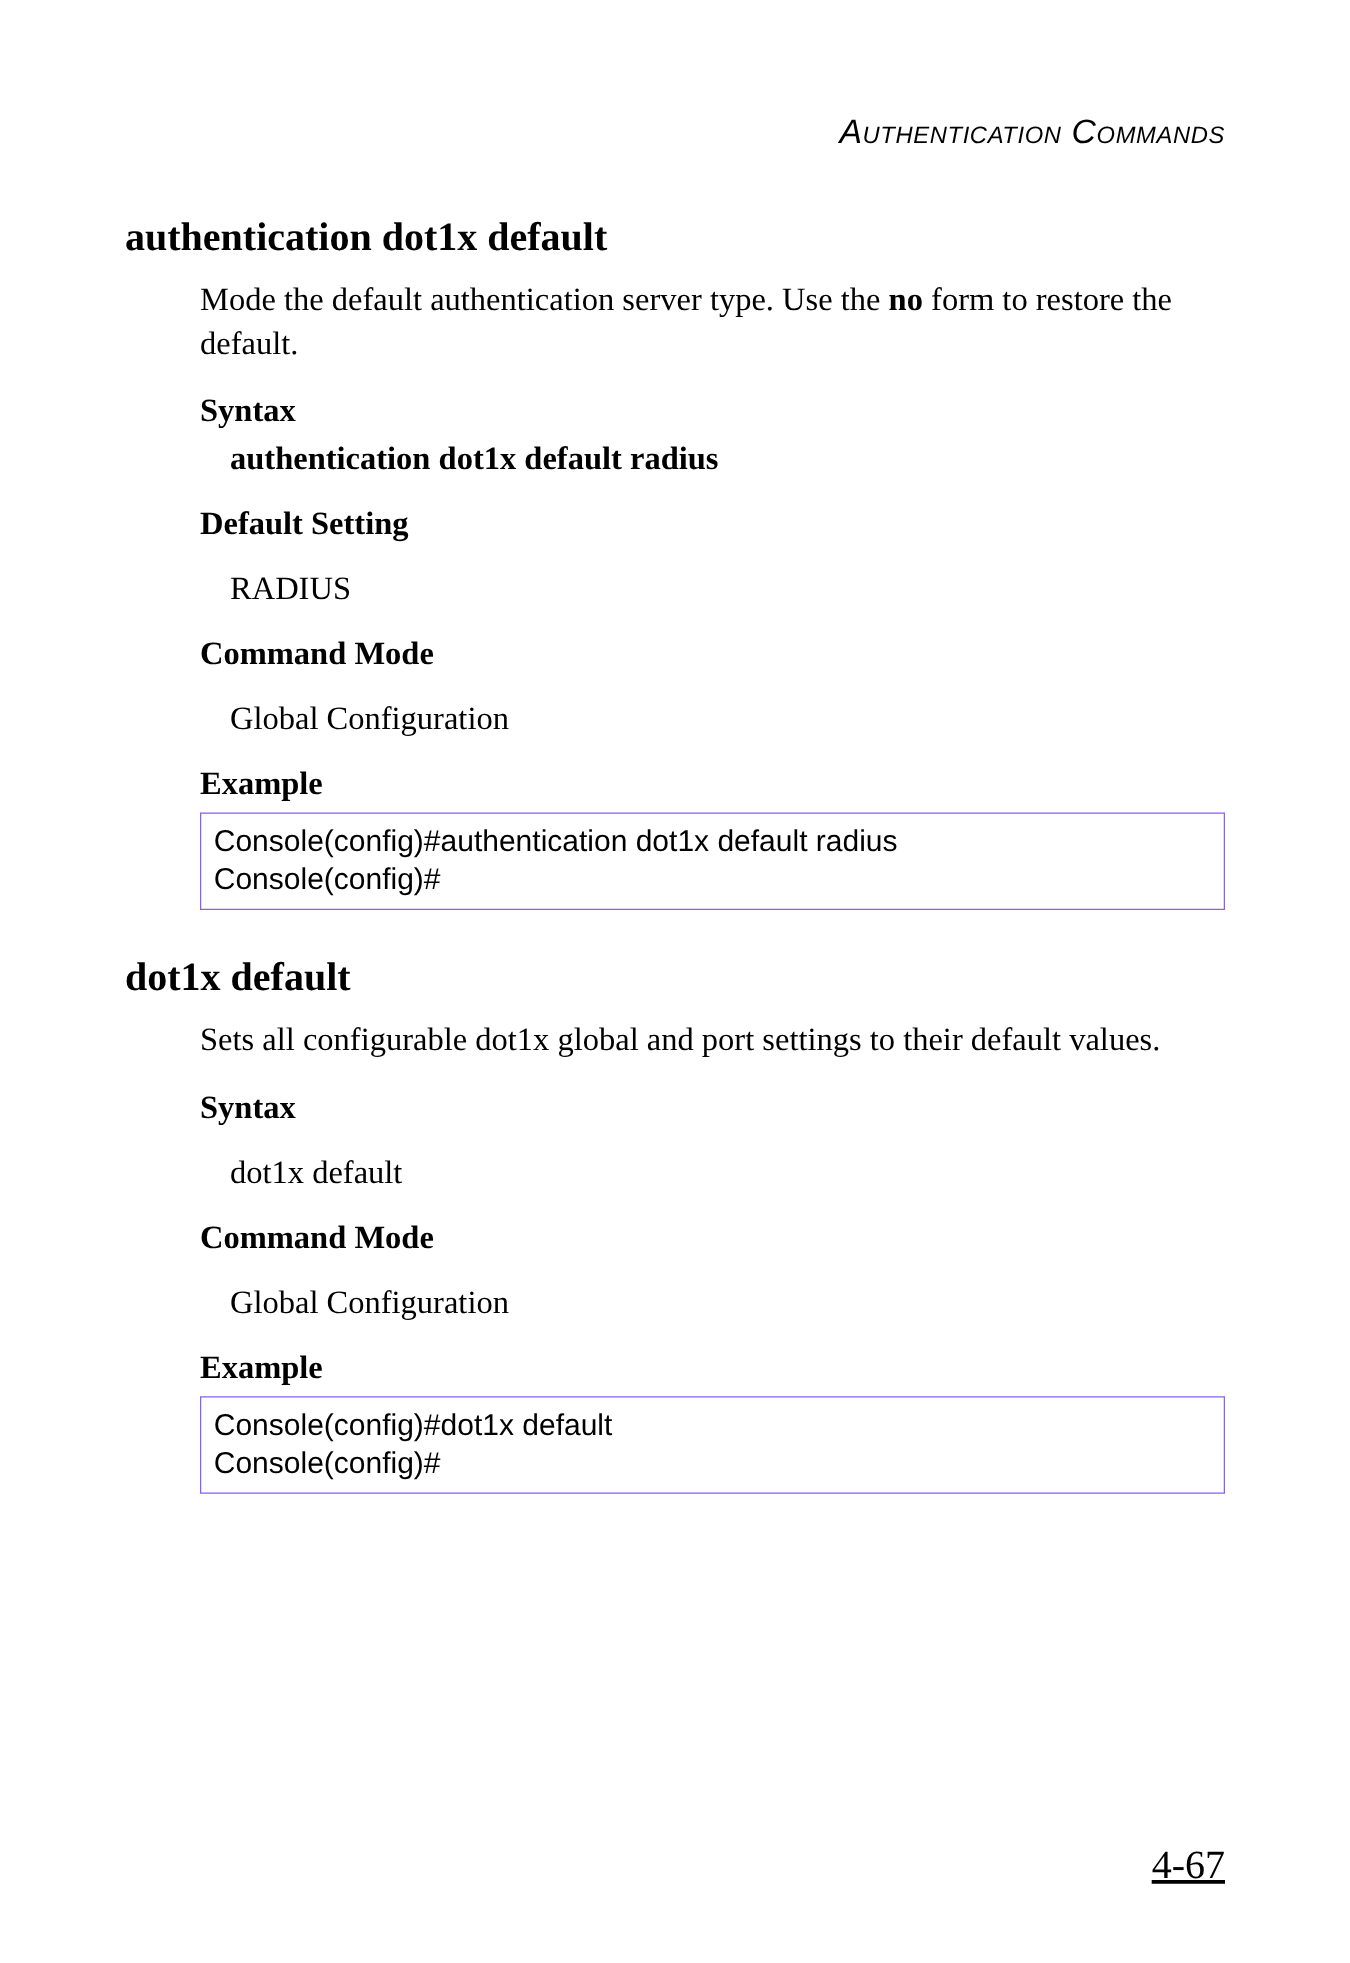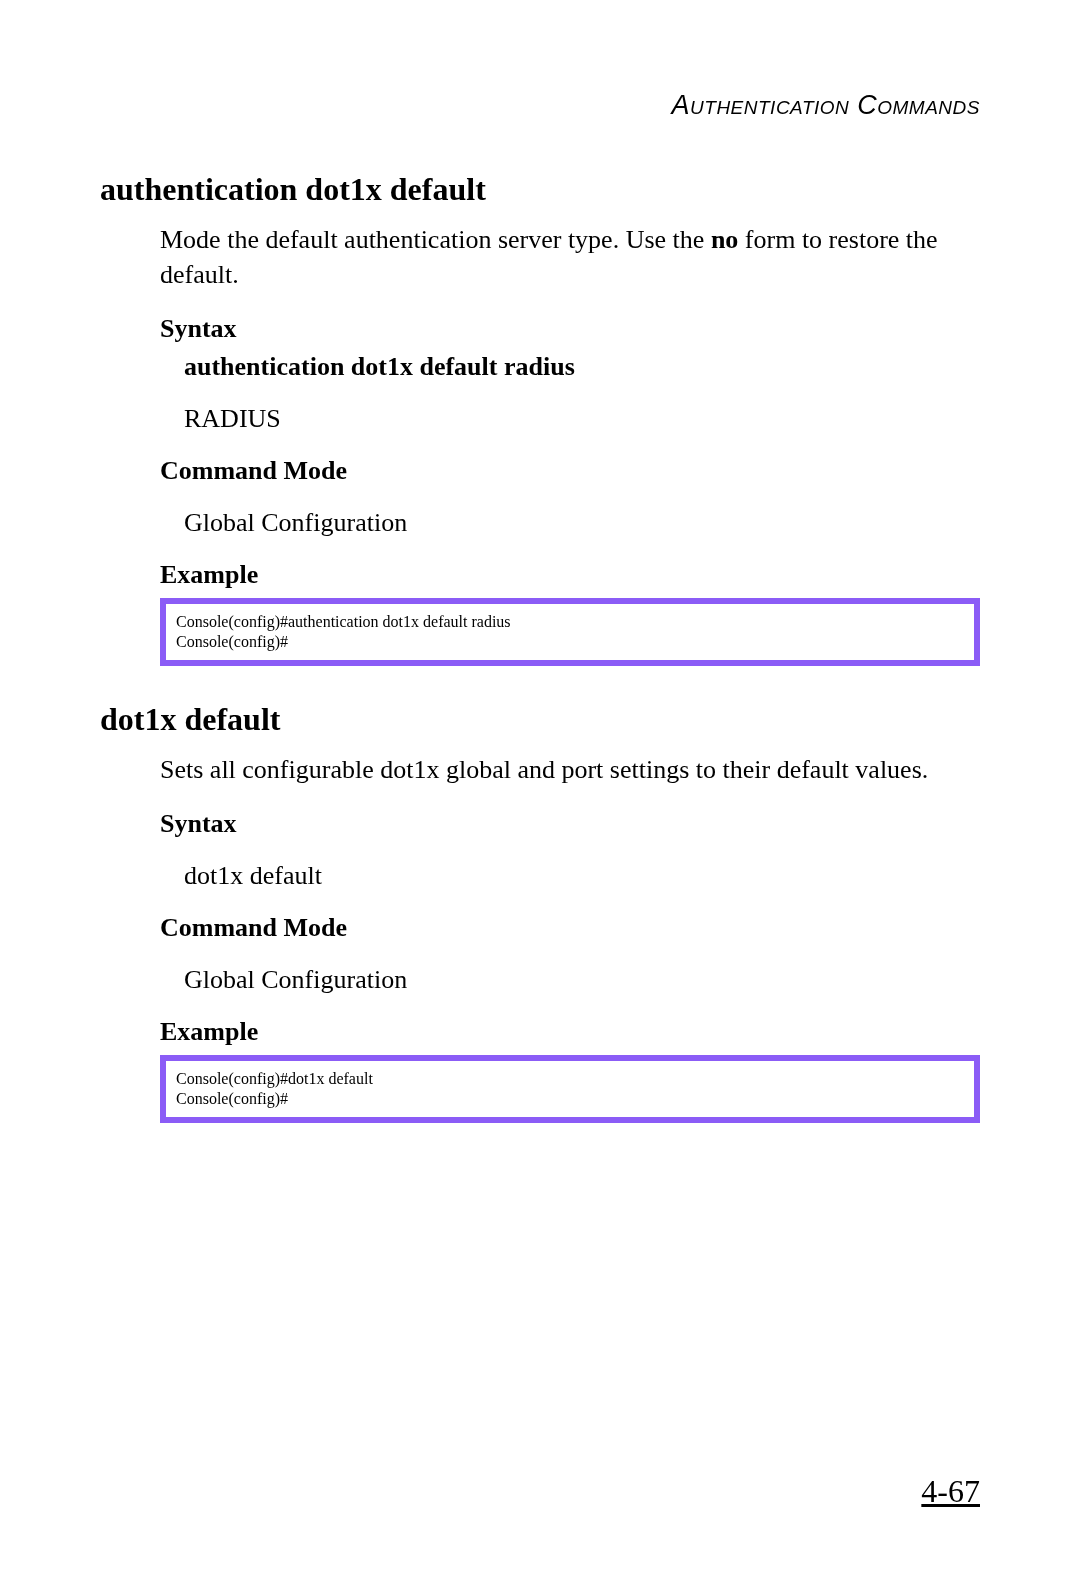--- a/index.html
+++ b/index.html
@@ -53,23 +53,23 @@
   .syntax-line {
     font-size: 26px;
     font-weight: bold;
     margin: 2px 0;
   }
   .value-text {
     font-size: 26px;
     margin: 22px 0;
   }
   pre.code {
-    font-family: Liberation Serif, serif;
-    font-size: 16px;
-    border: 6px solid #8b5cf6;
+    font-family: Liberation Sans, sans-serif;
+    font-size: 24px;
+    border: 1px solid #8b5cf6;
     padding: 8px 10px;
     margin: 8px 0 26px 0;
     white-space: pre;
     line-height: 1.25;
   }
   .page-number {
     position: absolute;
     bottom: 60px;
     right: 100px;
     font-size: 32px;
@@ -89,20 +89,21 @@
   <div class="body-indent">
     <p class="desc">
       <span>Mode the default authentication server type. Use the </span><b>no</b><span> form to restore the default.</span>
     </p>
 
     <div class="subhead">Syntax</div>
     <div class="inner-indent">
       <div class="syntax-line">authentication dot1x default radius</div>
     </div>
 
+    <div class="subhead">Default Setting</div>
     <div class="inner-indent">
       <div class="value-text">RADIUS</div>
     </div>
 
     <div class="subhead">Command Mode</div>
     <div class="inner-indent">
       <div class="value-text">Global Configuration</div>
     </div>
 
     <div class="subhead">Example</div>

